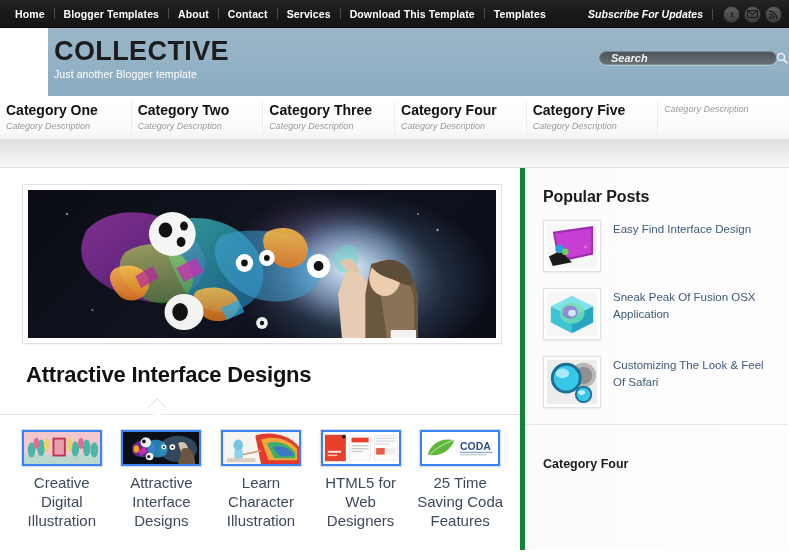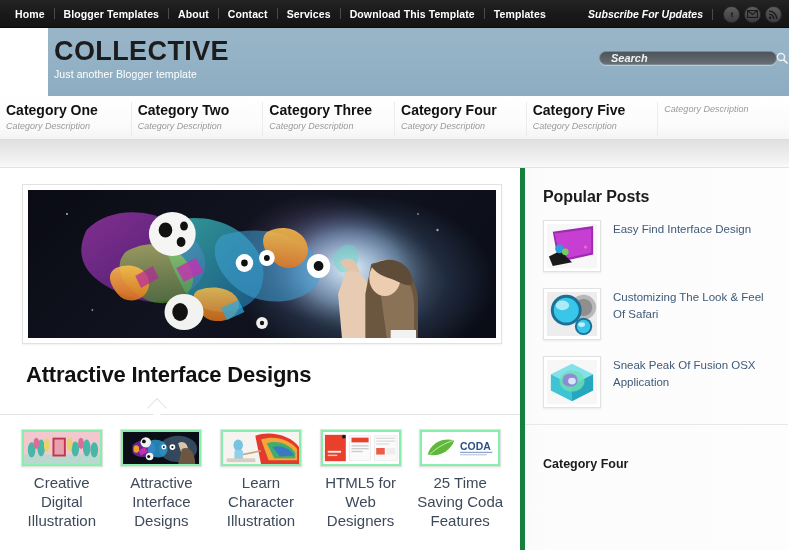--- a/index.html
+++ b/index.html
@@ -210,21 +210,21 @@
     padding: 14px 10px 0 12px;
     gap: 0;
   }
   .thumb-item {
     width: 101px;
     text-align: center;
   }
   .thumb-frame {
     width: 82px; height: 38px;
     margin: 0 auto;
-    background: #86efac;
+    background: #3b82f6;
     border: 1px solid #e0e0e0;
     padding: 2px;
     box-shadow: 0 1px 2px rgba(0,0,0,0.08);
   }
   .thumb-img { width: 100%; height: 100%; overflow: hidden; position: relative; }
   .thumb-cap {
     font-size: 15px;
     color: #3e4a5a;
     margin-top: 6px;
     line-height: 1.28;
@@ -582,52 +582,52 @@
               </svg>
             </div>
           </div>
           <div class="pp-title">Easy Find Interface Design</div>
         </div>
 
         <div class="pp-item">
           <div class="pp-thumb">
             <div class="inner">
               <svg width="100%" height="100%" viewBox="0 0 52 46" preserveAspectRatio="none">
+                <rect width="52" height="46" fill="#f7f7f7"></rect>
+                <path d="M26 4 L48 15 L26 26 L4 15 Z" fill="#7ae0e8" opacity="0.95"></path>
+                <path d="M4 15 L26 26 L26 43 L4 32 Z" fill="#3fc4d4"></path>
+                <path d="M48 15 L26 26 L26 43 L48 32 Z" fill="#27a6bf"></path>
+                <ellipse cx="26" cy="22" rx="13" ry="11" fill="#6fe0b4" opacity="0.8"></ellipse>
+                <ellipse cx="24" cy="21" rx="8" ry="7" fill="#9a6fd8" opacity="0.75"></ellipse>
+                <ellipse cx="26" cy="22" rx="4" ry="3.5" fill="#e4f7ff" opacity="0.85"></ellipse>
+              </svg>
+            </div>
+          </div>
+          <div class="pp-title">Sneak Peak Of Fusion OSX Application</div>
+        </div>
+
+        <div class="pp-item">
+          <div class="pp-thumb">
+            <div class="inner">
+              <svg width="100%" height="100%" viewBox="0 0 52 46" preserveAspectRatio="none">
                 <rect width="52" height="46" fill="#ededed"></rect>
                 <circle cx="38" cy="16" r="13" fill="#b8b8b8"></circle>
                 <circle cx="38" cy="16" r="9" fill="#8f8f8f"></circle>
                 <circle cx="20" cy="19" r="16" fill="#1e6f96"></circle>
                 <circle cx="20" cy="19" r="13" fill="#38c7e8"></circle>
                 <ellipse cx="16" cy="14" rx="7" ry="5" fill="#bff0fb" opacity="0.85"></ellipse>
                 <circle cx="38" cy="36" r="9" fill="#1e6f96"></circle>
                 <circle cx="38" cy="36" r="7" fill="#38c7e8"></circle>
                 <ellipse cx="36" cy="34" rx="3.5" ry="2.5" fill="#d4f4fd" opacity="0.9"></ellipse>
               </svg>
             </div>
           </div>
           <div class="pp-title">Customizing The Look &amp; Feel Of Safari</div>
         </div>
 
-        <div class="pp-item">
-          <div class="pp-thumb">
-            <div class="inner">
-              <svg width="100%" height="100%" viewBox="0 0 52 46" preserveAspectRatio="none">
-                <rect width="52" height="46" fill="#f7f7f7"></rect>
-                <path d="M26 4 L48 15 L26 26 L4 15 Z" fill="#7ae0e8" opacity="0.95"></path>
-                <path d="M4 15 L26 26 L26 43 L4 32 Z" fill="#3fc4d4"></path>
-                <path d="M48 15 L26 26 L26 43 L48 32 Z" fill="#27a6bf"></path>
-                <ellipse cx="26" cy="22" rx="13" ry="11" fill="#6fe0b4" opacity="0.8"></ellipse>
-                <ellipse cx="24" cy="21" rx="8" ry="7" fill="#9a6fd8" opacity="0.75"></ellipse>
-                <ellipse cx="26" cy="22" rx="4" ry="3.5" fill="#e4f7ff" opacity="0.85"></ellipse>
-              </svg>
-            </div>
-          </div>
-          <div class="pp-title">Sneak Peak Of Fusion OSX Application</div>
-        </div>
-
       </div>
     </div>
 
     <div class="side-div"></div>
 
     <div class="cat-block">
       <div class="cat-item">Category Four</div>
     </div>
 
   </div>

